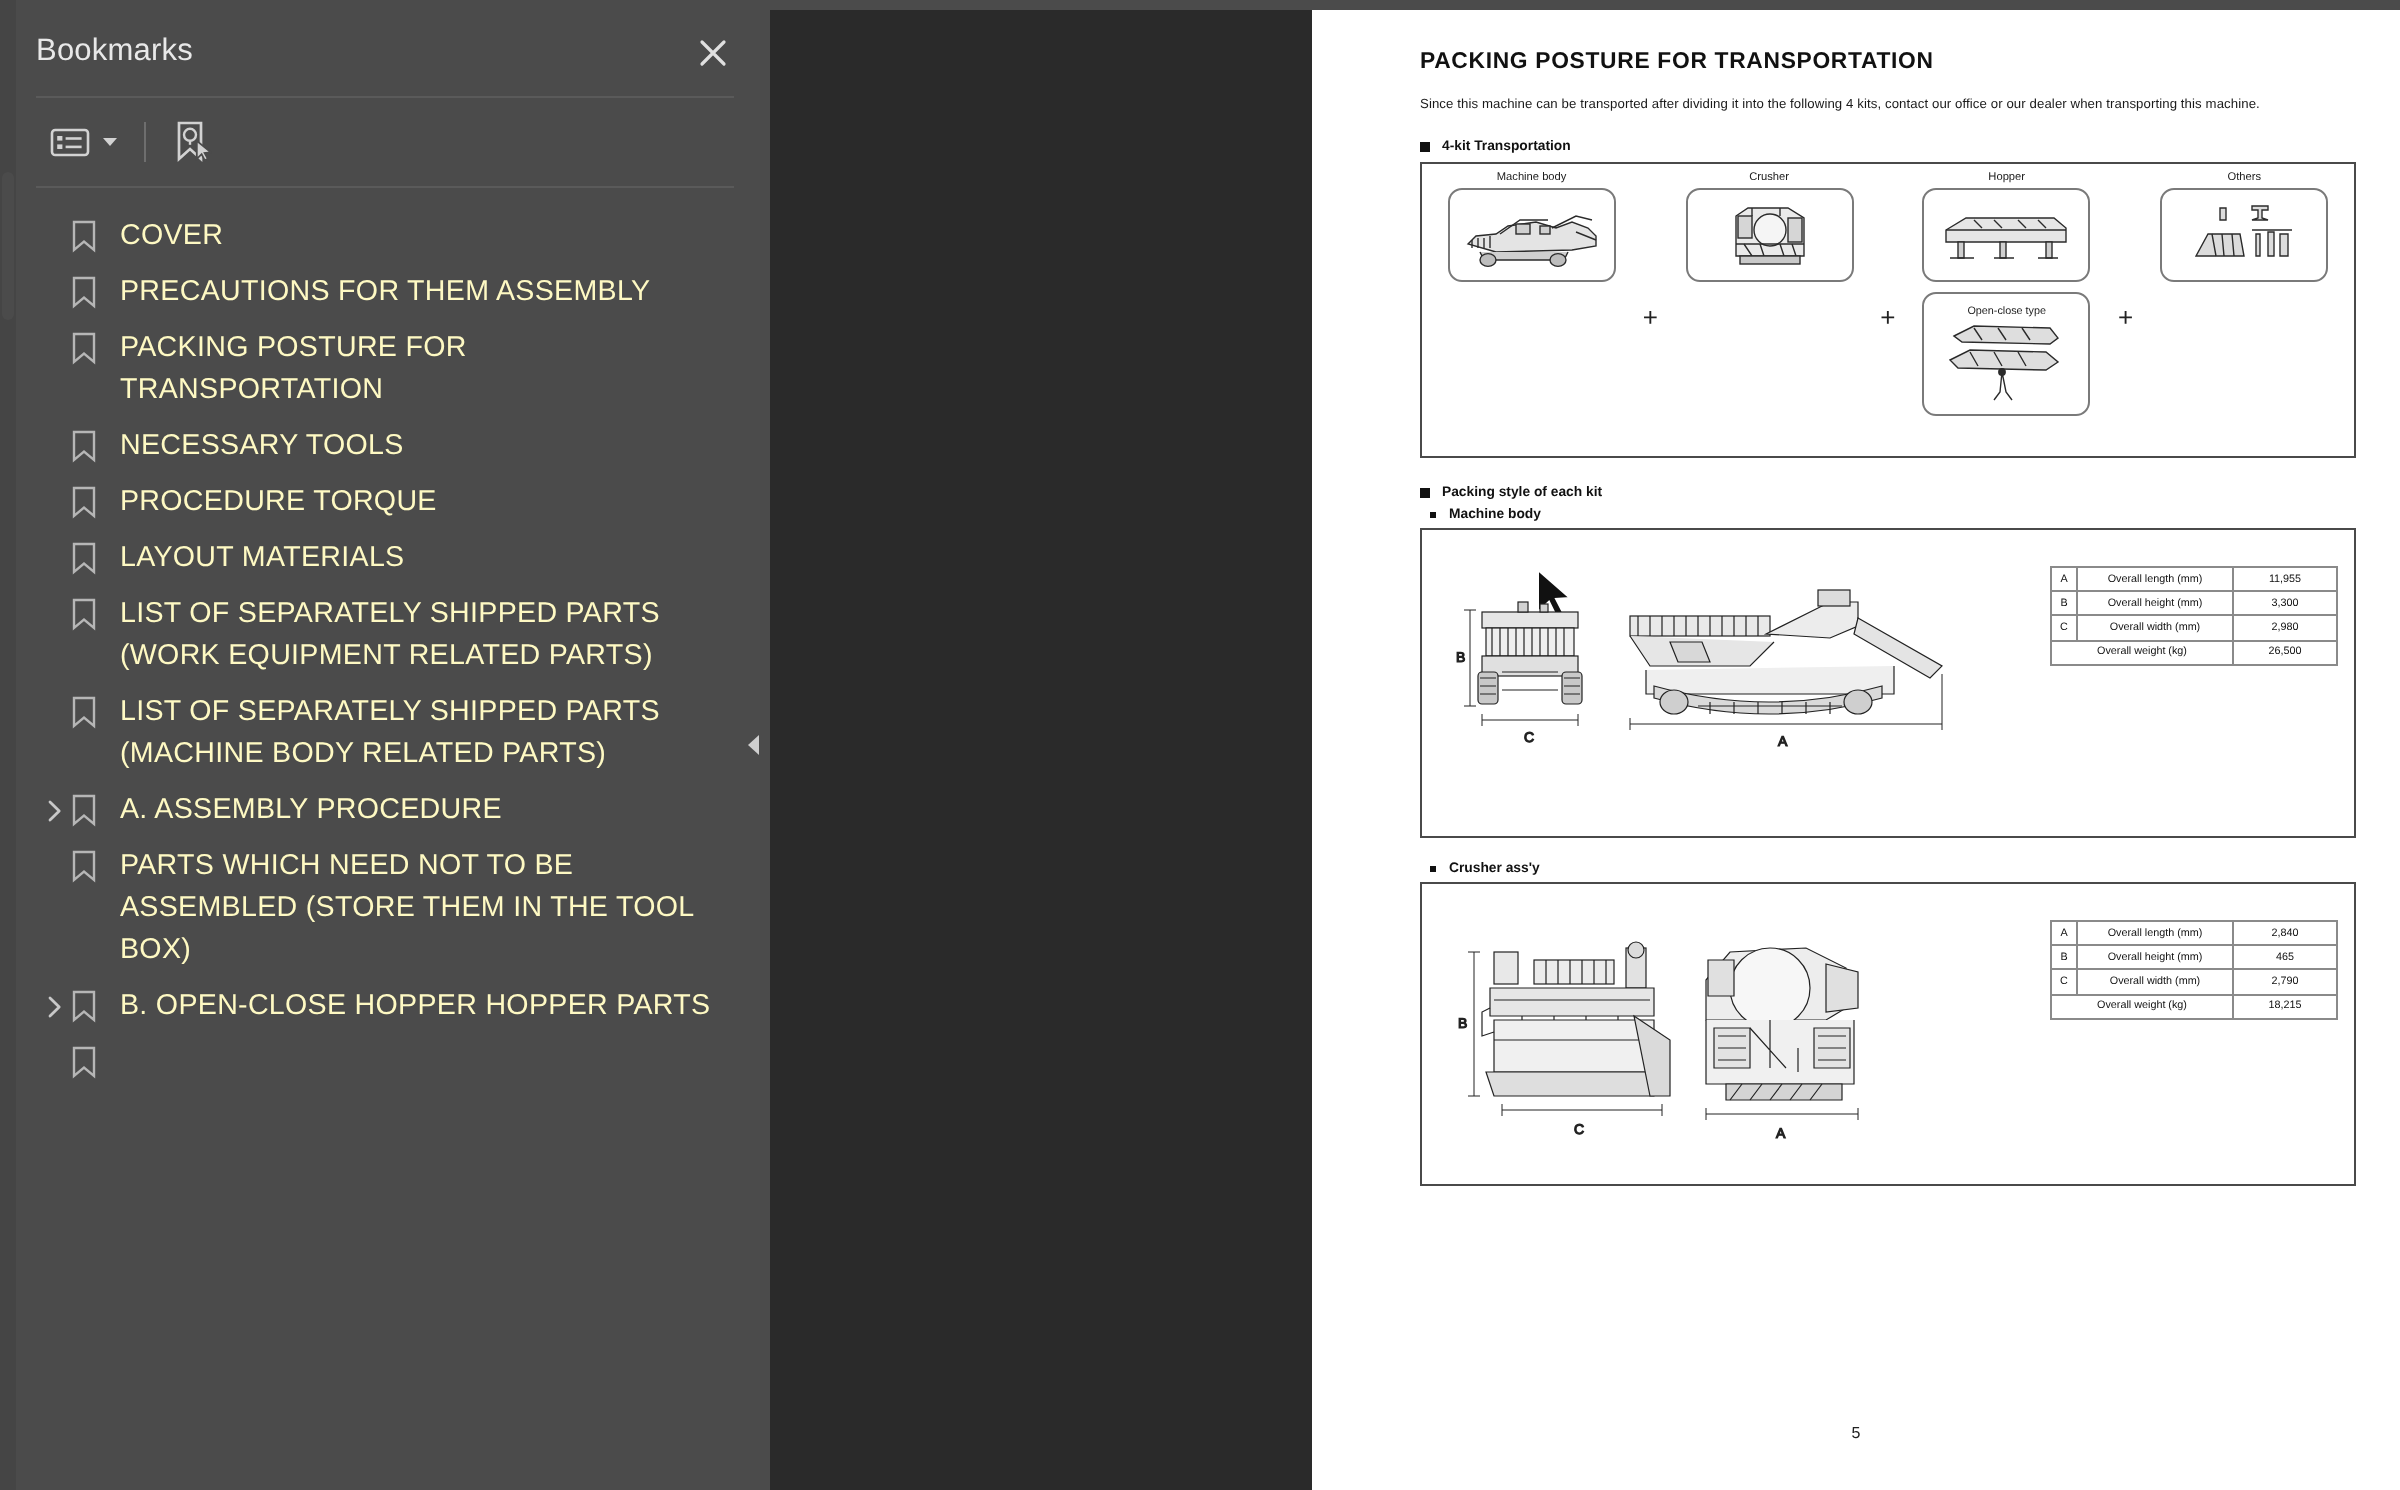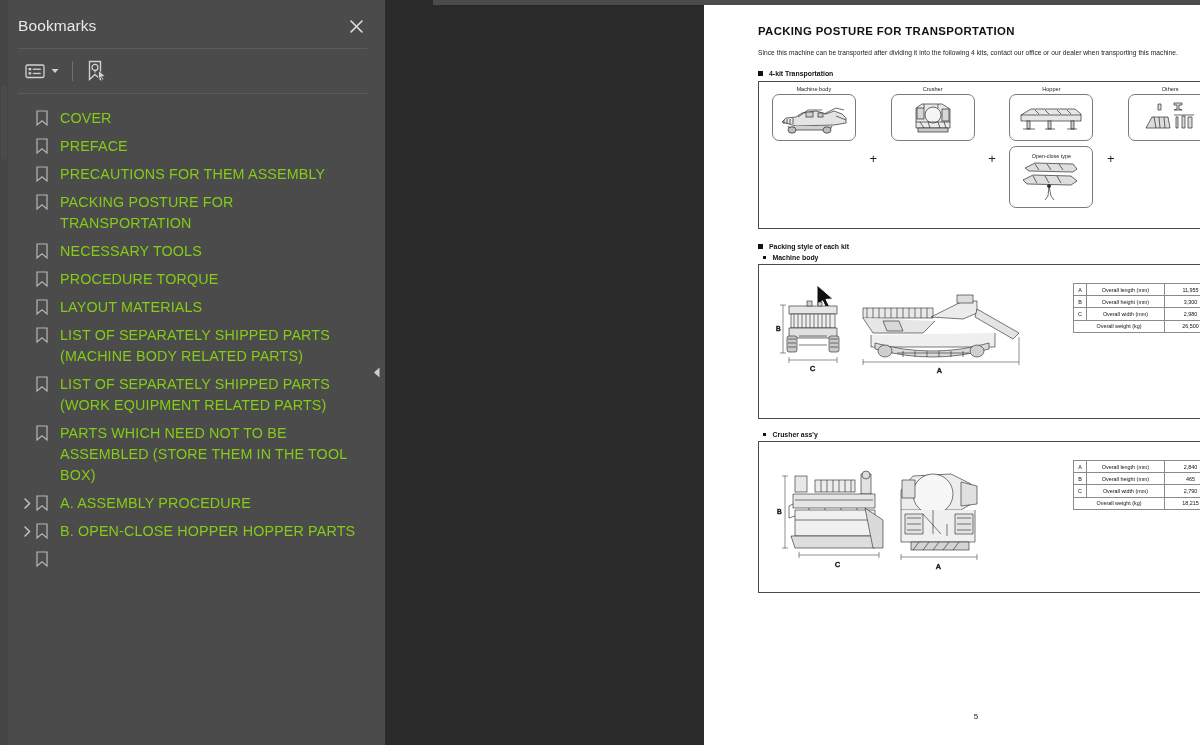--- a/index.html
+++ b/index.html
@@ -2,21 +2,21 @@
 <html><head>
 <meta charset="utf-8">
 <style>
   * { box-sizing: border-box; margin: 0; padding: 0; }
   html, body {
     width: 1200px; height: 745px;
     background: #2a2a2a;
     font-family: "Liberation Sans", sans-serif;
     overflow: hidden;
   }
-  #app { position: relative; width: 1200px; height: 745px; display: flex; gap: 48px; }
+  #app { position: relative; width: 1200px; height: 745px; display: flex; }
 
   
   .sidebar {
     position: relative;
     width: 385px; height: 745px;
     background: #4b4b4b;
     flex: 0 0 385px;
     display: flex; flex-direction: column;
   }
   .sidebar-inner {
@@ -83,21 +83,21 @@
     width: 18px; height: 21px;
     display: flex; align-items: center; justify-content: center;
     cursor: pointer;
   }
   .bm-ico {
     flex: 0 0 22px;
     width: 22px; height: 21px;
     display: flex; align-items: center; justify-content: flex-start;
   }
   .bm-label {
-    color: #84cc16;
+    color: #fef9c3;
     font-size: 14.3px;
     letter-spacing: .15px;
     padding-left: 2px;
     max-width: 310px;
   }
 
   
   .sb-scroll-track {
     position: absolute; left: 0; top: 0; width: 8px; height: 745px;
     background: #454545;
@@ -279,29 +279,20 @@
         <div class="bm-row">
           <span class="bm-twisty"></span>
           <span class="bm-ico">
             <svg width="12" height="16" viewBox="0 0 12 16">
                 <path d="M1 1 H11 V15 L6 10.8 L1 15 Z" fill="none" stroke="#b6b6b6" stroke-width="1.2"></path>
               </svg>
           </span>
           <span class="bm-label">COVER</span>
         </div>
 
-        <div class="bm-row">
-          <span class="bm-twisty"></span>
-          <span class="bm-ico">
-            <svg width="12" height="16" viewBox="0 0 12 16">
-                <path d="M1 1 H11 V15 L6 10.8 L1 15 Z" fill="none" stroke="#b6b6b6" stroke-width="1.2"></path>
-              </svg>
-          </span>
-          <span class="bm-label">PREFACE</span>
-        </div>
 
 
 
         <div class="bm-row">
           <span class="bm-twisty"></span>
           <span class="bm-ico">
             <svg width="12" height="16" viewBox="0 0 12 16">
                 <path d="M1 1 H11 V15 L6 10.8 L1 15 Z" fill="none" stroke="#b6b6b6" stroke-width="1.2"></path>
               </svg>
           </span>
@@ -350,55 +341,55 @@
           <span class="bm-label">LAYOUT MATERIALS</span>
         </div>
 
         <div class="bm-row">
           <span class="bm-twisty"></span>
           <span class="bm-ico">
             <svg width="12" height="16" viewBox="0 0 12 16">
                 <path d="M1 1 H11 V15 L6 10.8 L1 15 Z" fill="none" stroke="#b6b6b6" stroke-width="1.2"></path>
               </svg>
           </span>
+          <span class="bm-label">LIST OF SEPARATELY SHIPPED PARTS (WORK EQUIPMENT RELATED PARTS)</span>
+        </div>
+
+        <div class="bm-row">
+          <span class="bm-twisty"></span>
+          <span class="bm-ico">
+            <svg width="12" height="16" viewBox="0 0 12 16">
+                <path d="M1 1 H11 V15 L6 10.8 L1 15 Z" fill="none" stroke="#b6b6b6" stroke-width="1.2"></path>
+              </svg>
+          </span>
           <span class="bm-label">LIST OF SEPARATELY SHIPPED PARTS (MACHINE BODY RELATED PARTS)</span>
-        </div>
-
-        <div class="bm-row">
-          <span class="bm-twisty"></span>
-          <span class="bm-ico">
-            <svg width="12" height="16" viewBox="0 0 12 16">
-                <path d="M1 1 H11 V15 L6 10.8 L1 15 Z" fill="none" stroke="#b6b6b6" stroke-width="1.2"></path>
-              </svg>
-          </span>
-          <span class="bm-label">LIST OF SEPARATELY SHIPPED PARTS (WORK EQUIPMENT RELATED PARTS)</span>
-        </div>
-
-        <div class="bm-row">
-          <span class="bm-twisty"></span>
-          <span class="bm-ico">
-            <svg width="12" height="16" viewBox="0 0 12 16">
-                <path d="M1 1 H11 V15 L6 10.8 L1 15 Z" fill="none" stroke="#b6b6b6" stroke-width="1.2"></path>
-              </svg>
-          </span>
-          <span class="bm-label">PARTS WHICH NEED NOT TO BE ASSEMBLED (STORE THEM IN THE TOOL BOX)</span>
         </div>
 
         <div class="bm-row">
           <span class="bm-twisty">
             <svg width="7" height="11" viewBox="0 0 7 11">
                 <path d="M1 1 L5.6 5.5 L1 10" stroke="#c8c8c8" stroke-width="1.4" fill="none" stroke-linecap="round" stroke-linejoin="round"></path>
               </svg>
           </span>
           <span class="bm-ico">
             <svg width="12" height="16" viewBox="0 0 12 16">
                 <path d="M1 1 H11 V15 L6 10.8 L1 15 Z" fill="none" stroke="#b6b6b6" stroke-width="1.2"></path>
               </svg>
           </span>
           <span class="bm-label">A. ASSEMBLY PROCEDURE</span>
+        </div>
+
+        <div class="bm-row">
+          <span class="bm-twisty"></span>
+          <span class="bm-ico">
+            <svg width="12" height="16" viewBox="0 0 12 16">
+                <path d="M1 1 H11 V15 L6 10.8 L1 15 Z" fill="none" stroke="#b6b6b6" stroke-width="1.2"></path>
+              </svg>
+          </span>
+          <span class="bm-label">PARTS WHICH NEED NOT TO BE ASSEMBLED (STORE THEM IN THE TOOL BOX)</span>
         </div>
 
         <div class="bm-row">
           <span class="bm-twisty">
             <svg width="7" height="11" viewBox="0 0 7 11">
                 <path d="M1 1 L5.6 5.5 L1 10" stroke="#c8c8c8" stroke-width="1.4" fill="none" stroke-linecap="round" stroke-linejoin="round"></path>
               </svg>
           </span>
           <span class="bm-ico">
             <svg width="12" height="16" viewBox="0 0 12 16">

